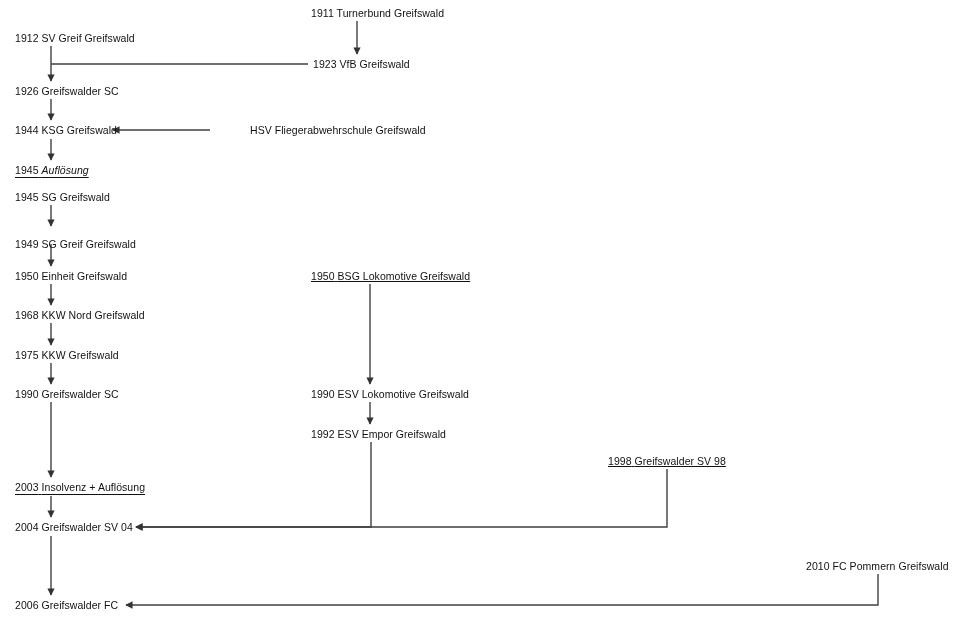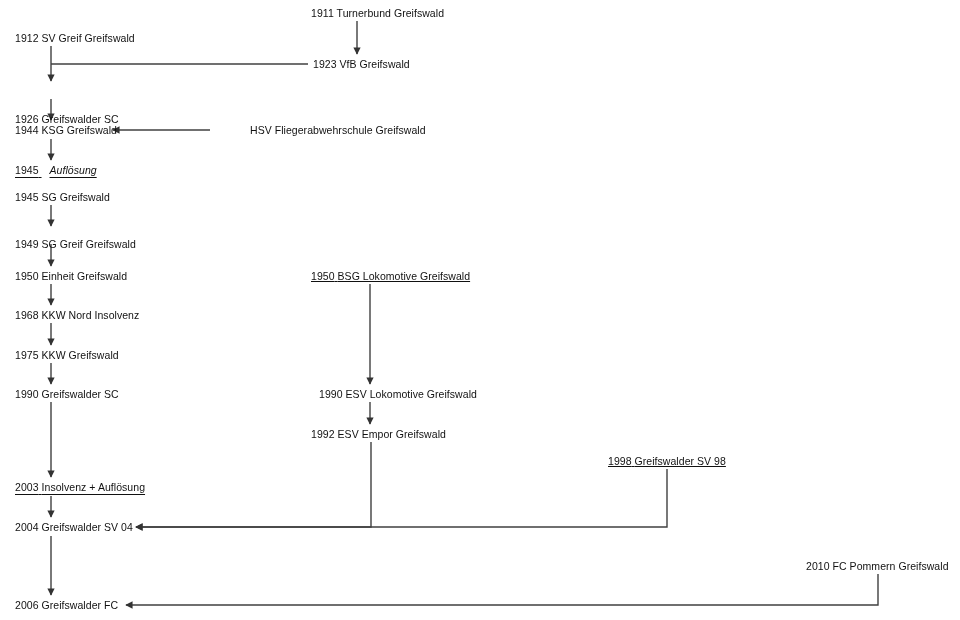--- a/index.html
+++ b/index.html
@@ -38,21 +38,20 @@
   }
   .node.dissolution {
     text-decoration: underline;
     text-underline-offset: 2.5px;
   }
   .node .yr {
     font-style: normal;
   }
   .node.italic-name .nm {
     font-style: italic;
-    margin-left: 8px;
   }
 </style>
 </head>
 <body>
 
 <div id="diagram-canvas">
 
   <svg id="edge-layer" viewBox="0 0 960 620" width="960" height="620" xmlns="http://www.w3.org/2000/svg">
     <defs>
       <marker id="arrow-down" viewBox="0 0 10 10" refX="9" refY="5" markerWidth="5.2" markerHeight="5.2" orient="auto-start-reverse">
@@ -82,32 +81,32 @@
         <path d="M 667 469 L 667 527 L 136 527" stroke="#404040" marker-end="url(#arrow-left)"></path>
         <path d="M 51 536 L 51 595" stroke="#404040" marker-end="url(#arrow-down)"></path>
         <path d="M 878 574 L 878 605 L 126 605" stroke="#404040" marker-end="url(#arrow-left)"></path>
       </g>
   </svg>
 
   <div id="node-layer">
       <div class="node" style="left: 311px; top: 13px; color: rgb(17, 17, 17);"><span class="yr">1911</span> <span class="nm">Turnerbund Greifswald</span></div>
       <div class="node" style="left: 15px; top: 38px; color: rgb(17, 17, 17);"><span class="yr">1912</span> <span class="nm">SV Greif Greifswald</span></div>
       <div class="node" style="left: 313px; top: 64px; color: rgb(17, 17, 17);"><span class="yr">1923</span> <span class="nm">VfB Greifswald</span></div>
-      <div class="node" style="left: 15px; top: 91px; color: rgb(17, 17, 17); margin-top: 28px;"><span class="yr">1926</span> <span class="nm">Greifswalder SC</span></div>
+      <div class="node" style="left: 15px; top: 91px; color: rgb(17, 17, 17);"><span class="yr">1926</span> <span class="nm">Greifswalder SC</span></div>
       <div class="node" style="left: 214px; top: 130px; color: rgb(17, 17, 17); padding-left: 36px;"><span class="nm">HSV Fliegerabwehrschule Greifswald</span></div>
       <div class="node" style="left: 15px; top: 130px; color: rgb(17, 17, 17);"><span class="yr">1944</span> <span class="nm">KSG Greifswald</span></div>
       <div class="node dissolution italic-name" style="left: 15px; top: 170px; color: rgb(17, 17, 17);"><span class="yr">1945</span> <span class="nm">Auflösung</span></div>
       <div class="node" style="left: 15px; top: 197px; color: rgb(17, 17, 17);"><span class="yr">1945</span> <span class="nm">SG Greifswald</span></div>
       <div class="node" style="left: 15px; top: 244px; color: rgb(17, 17, 17);"><span class="yr">1949</span> <span class="nm">SG Greif Greifswald</span></div>
       <div class="node" style="left: 15px; top: 276px; color: rgb(17, 17, 17);"><span class="yr">1950</span> <span class="nm">Einheit Greifswald</span></div>
       <div class="node" style="left: 311px; top: 276px; color: rgb(17, 17, 17); text-decoration: underline;"><span class="yr">1950</span> <span class="nm">BSG Lokomotive Greifswald</span></div>
-      <div class="node" style="left: 15px; top: 315px; color: rgb(17, 17, 17);"><span class="yr">1968</span> <span class="nm">KKW Nord Insolvenz</span></div>
+      <div class="node" style="left: 15px; top: 315px; color: rgb(17, 17, 17);"><span class="yr">1968</span> <span class="nm">KKW Nord Greifswald</span></div>
       <div class="node" style="left: 15px; top: 355px; color: rgb(17, 17, 17);"><span class="yr">1975</span> <span class="nm">KKW Greifswald</span></div>
       <div class="node" style="left: 15px; top: 394px; color: rgb(17, 17, 17);"><span class="yr">1990</span> <span class="nm">Greifswalder SC</span></div>
-      <div class="node" style="left: 311px; top: 394px; color: rgb(17, 17, 17); margin-left: 8px;"><span class="yr">1990</span> <span class="nm">ESV Lokomotive Greifswald</span></div>
+      <div class="node" style="left: 311px; top: 394px; color: rgb(17, 17, 17);"><span class="yr">1990</span> <span class="nm">ESV Lokomotive Greifswald</span></div>
       <div class="node" style="left: 311px; top: 434px; color: rgb(17, 17, 17);"><span class="yr">1992</span> <span class="nm">ESV Empor Greifswald</span></div>
       <div class="node" style="left: 608px; top: 461px; color: rgb(17, 17, 17); text-decoration: underline;"><span class="yr">1998</span> <span class="nm">Greifswalder SV 98</span></div>
       <div class="node dissolution" style="left: 15px; top: 487px; color: rgb(17, 17, 17);"><span class="yr">2003</span> <span class="nm">Insolvenz + Auflösung</span></div>
       <div class="node" style="left: 15px; top: 527px; color: rgb(17, 17, 17);"><span class="yr">2004</span> <span class="nm">Greifswalder SV 04</span></div>
       <div class="node" style="left: 806px; top: 566px; color: rgb(17, 17, 17);"><span class="yr">2010</span> <span class="nm">FC Pommern Greifswald</span></div>
       <div class="node" style="left: 15px; top: 605px; color: rgb(17, 17, 17);"><span class="yr">2006</span> <span class="nm">Greifswalder FC</span></div>
     </div>
 
 </div>
 

